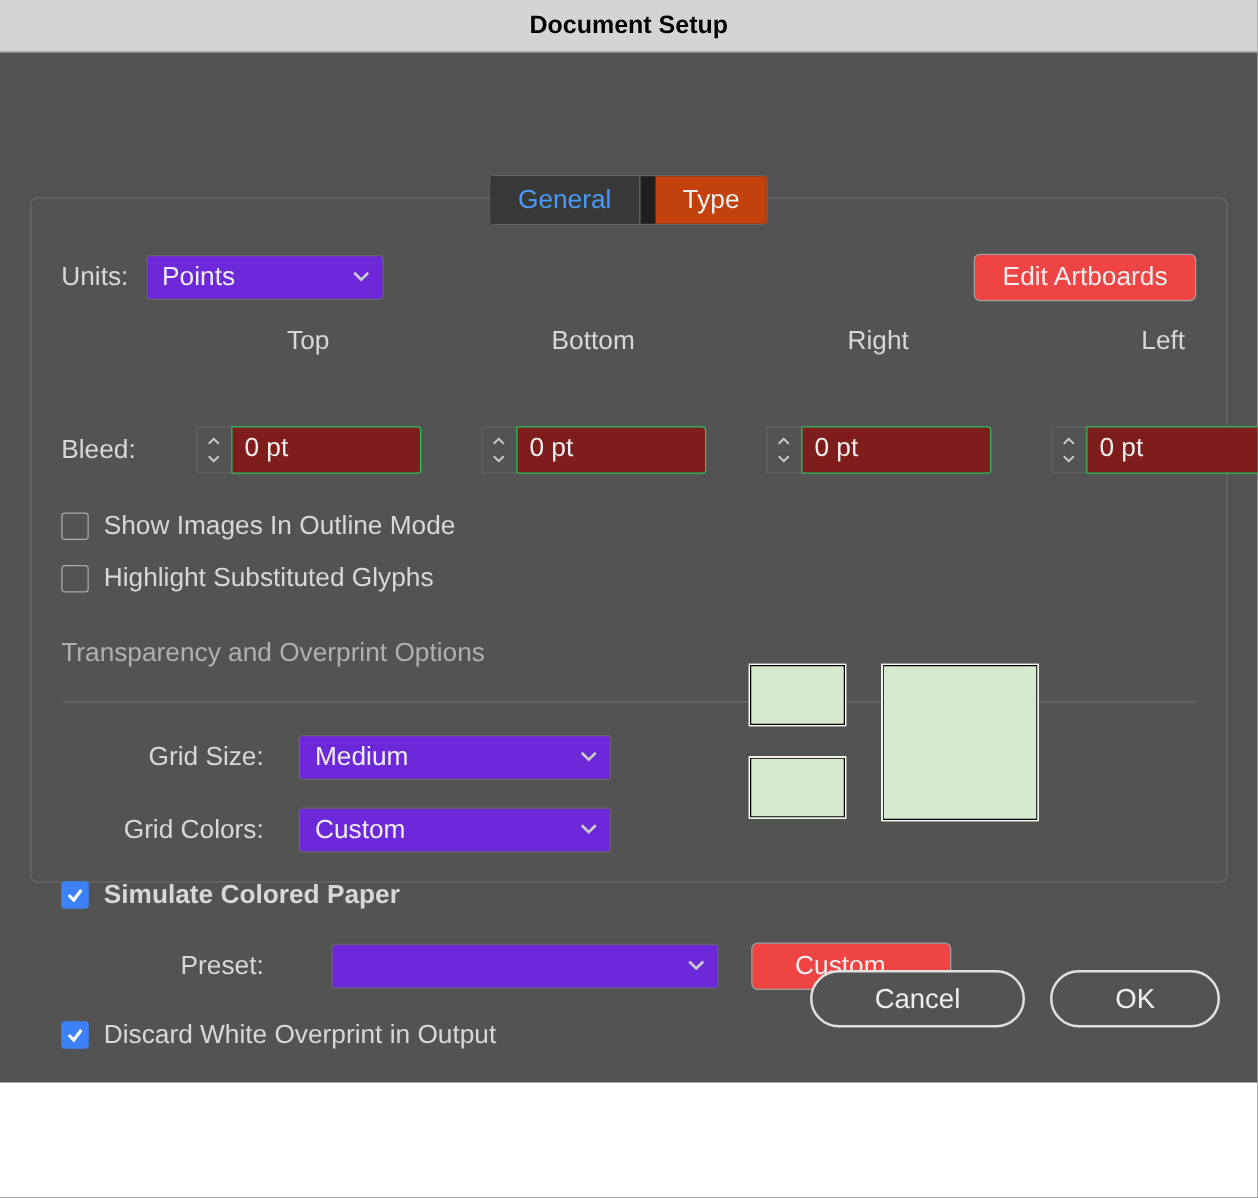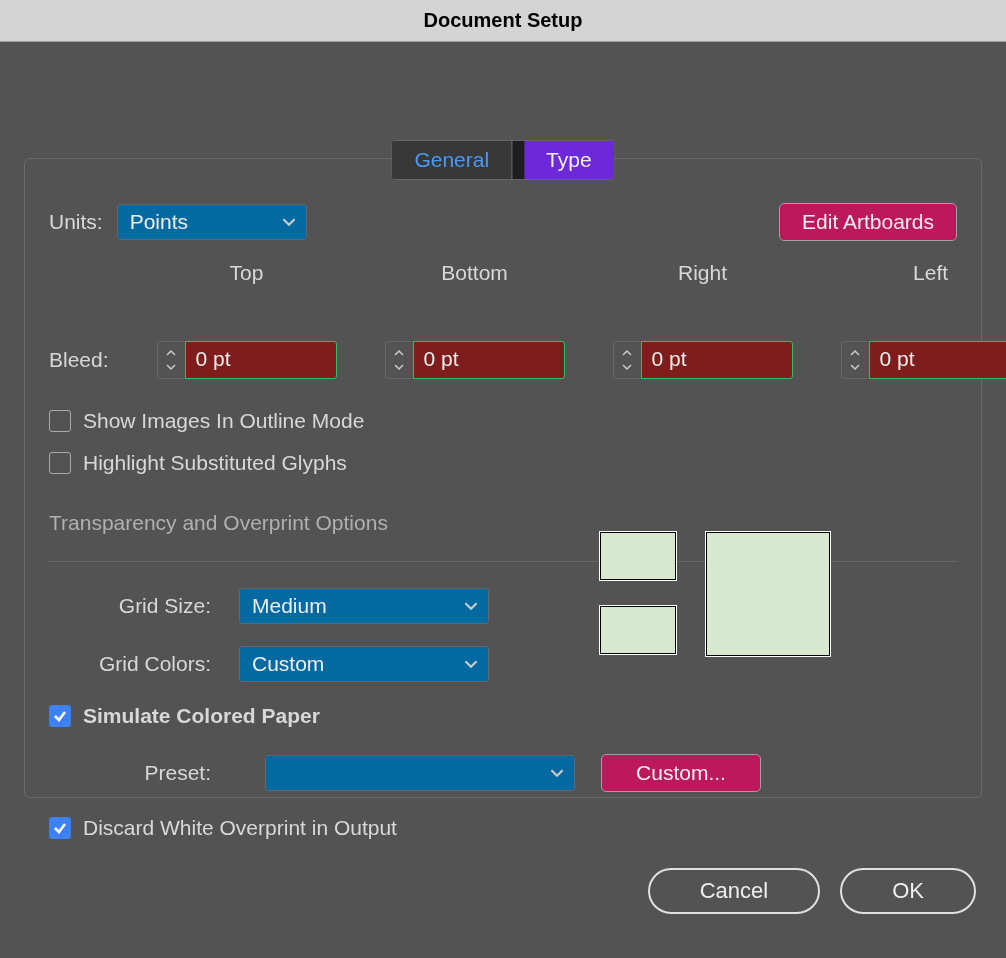--- a/index.html
+++ b/index.html
@@ -10,21 +10,21 @@
     border-bottom: 1px solid #a0a0a0;
     display: flex;
     align-items: center;
     justify-content: center;
     font-size: 20px;
     font-weight: 600;
     color: #000;
   }
   .body {
     background: #535353;
-    height: 916px;
+    height: 824px;
     padding: 32px;
     color: #e8e8e8;
     position: relative;
   }
   .tabbar {
     position: absolute;
     top: 98px;
     left: 50%;
     transform: translateX(-50%);
     display: flex;
@@ -34,56 +34,56 @@
     z-index: 10;
   }
   .tab {
     padding: 7px 22px;
     font-size: 21px;
     cursor: pointer;
     border-right: 1px solid #666;
   }
   .tab:last-child { border-right: none; }
   .tab.active { color: #4a9af5; background:#383838;}
-  .tab.inactive { color: #eee; background:#6d28d9;margin-left:12px;}
+  .tab.inactive { color: #eee; background:#c2410c;margin-left:12px;}
   .fieldset {
     position: absolute;
     top: 116px;
     left: 24px;
     right: 24px;
     bottom: 160px;
     border: 1px solid #6a6a6a;
     border-radius: 6px;
     padding: 44px 24px 24px 24px;
   }
   .row { display: flex; align-items: center; margin-bottom: 20px; }
   .label { font-size: 21px; color: #d8d8d8; margin-right: 14px; }
   .select {
-    background: #0369a1;
+    background: #6d28d9;
     border: 1px solid #666;
     border-radius: 3px;
     color: #eee;
     font-size: 21px;
     padding: 5px 36px 5px 12px;
     position: relative;
     display: inline-flex;
     align-items: center;
     min-width: 190px;
     cursor: pointer;
   }
   .select .chev {
     position: absolute;
     right: 10px;
     top: 50%;
     transform: translateY(-50%);
     pointer-events: none;
   }
   .chev svg { width: 14px; height: 14px; }
   .btn {
-    background: #be185d;
+    background: #ef4444;
     border: 1px solid #a0a0a0;
     border-radius: 5px;
     color: #eee;
     font-size: 21px;
     padding: 6px 22px;
     cursor: pointer;
   }
   .btn-pill {
     background: #535353;
     border: 2px solid #e0e0e0;

